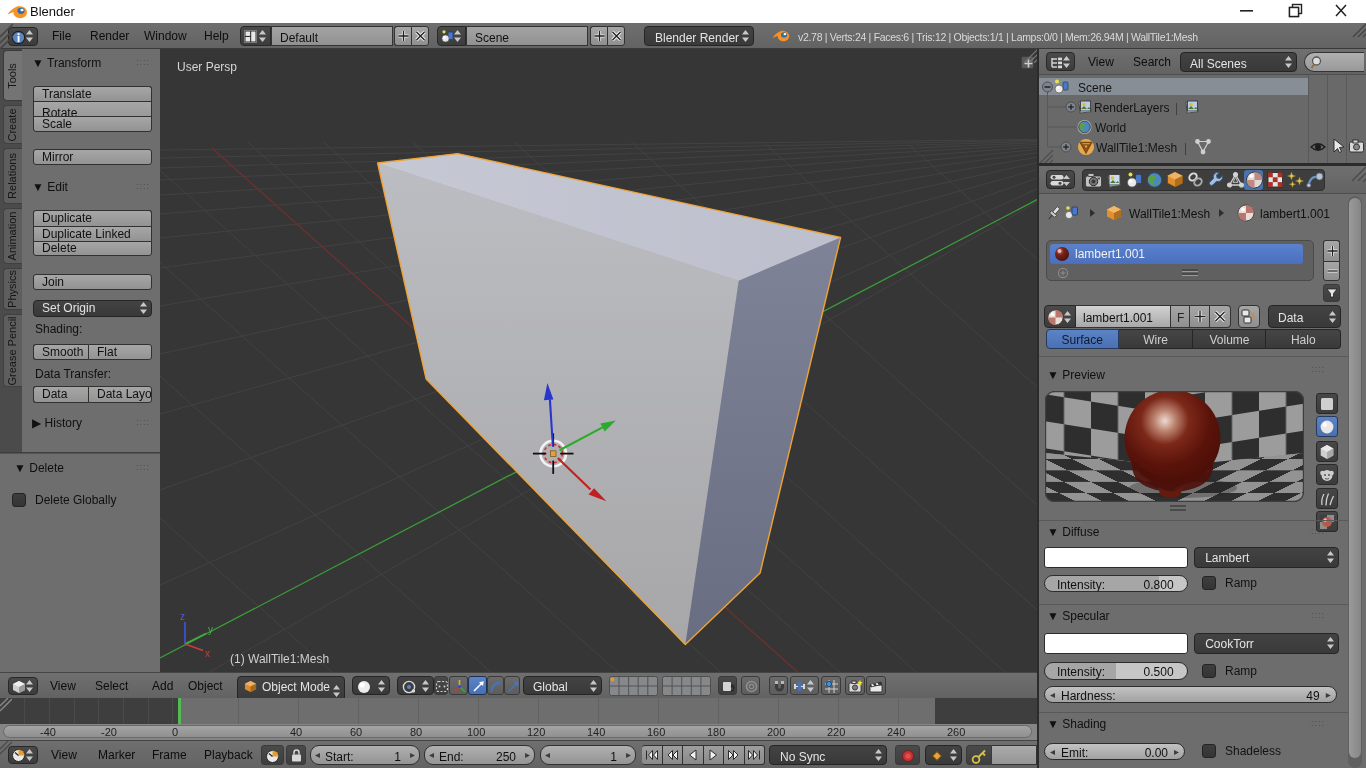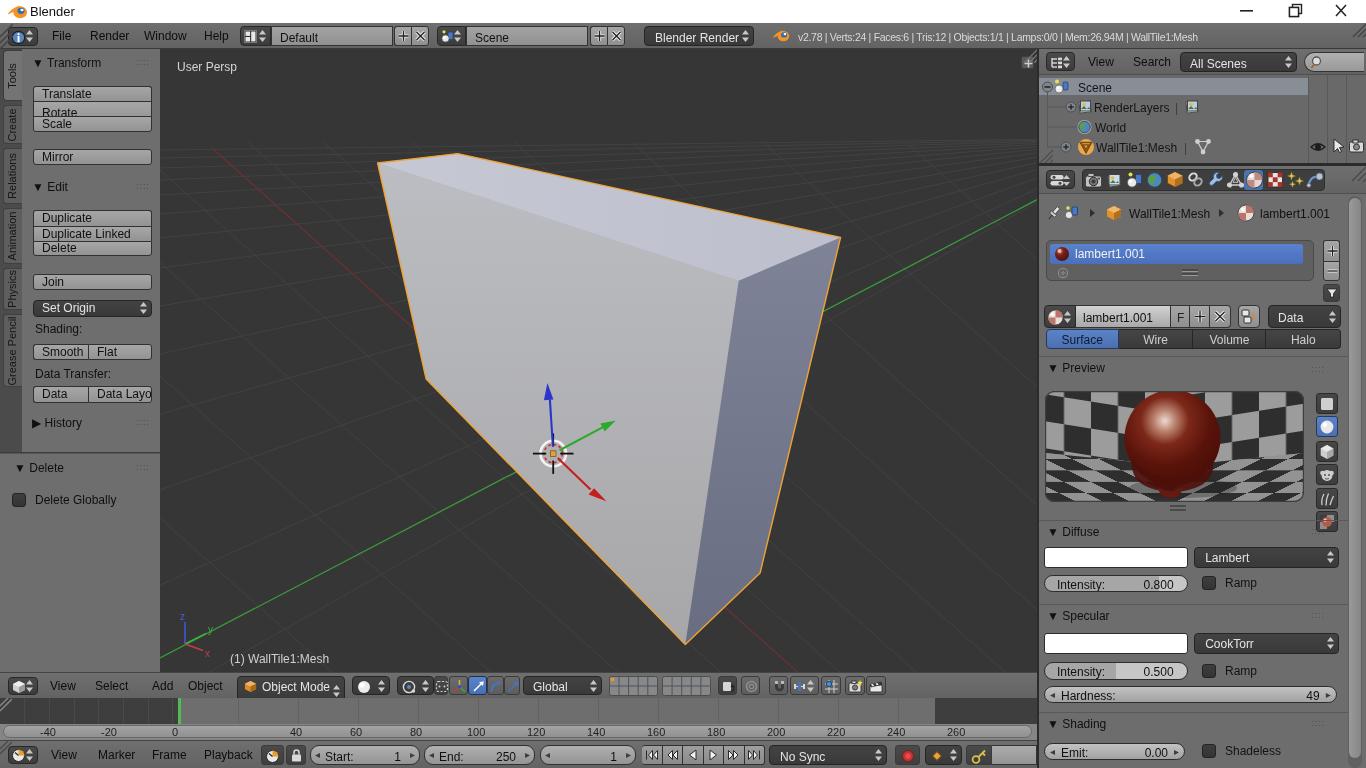--- a/index.html
+++ b/index.html
@@ -1007,21 +1007,21 @@
     </div>
 
     <div class="abs" style="left:6.7px;top:163.4px;width:295.3px;height:19.3px;">
       <div class="abs" style="left:0;top:0;width:72.9px;height:19.3px;background:linear-gradient(#5c83c6,#4a70b2);border:1px solid #253a5c;border-radius:4px 0 0 4px;text-align:center;color:#101a2e;"><span style="position:relative;top:2.5px;">Surface</span></div>
       <div class="abs dbtn" style="left:72.9px;width:74.9px;"><span style="position:relative;top:2.5px;">Wire</span></div>
       <div class="abs dbtn" style="left:147.8px;width:73px;"><span style="position:relative;top:2.5px;">Volume</span></div>
       <div class="abs dbtn" style="left:220.8px;width:74.5px;border-radius:0 4px 4px 0;"><span style="position:relative;top:2.5px;">Halo</span></div>
     </div>
     <div class="abs" style="left:0;top:189.5px;width:310px;height:1px;background:#595959;"></div>
 
-    <span class="abs panelhead" style="left:8px;top:195px;">▼ Preview</span>
+    <span class="abs panelhead" style="left:8px;top:202px;">▼ Preview</span>
     <span class="abs grip" style="left:272px;top:198px;">::::</span>
     <svg class="abs" style="left:6px;top:225px" width="259" height="111" viewBox="0 0 259 111">
       <defs>
         <pattern id="ck1" width="54" height="54" patternUnits="userSpaceOnUse" patternTransform="translate(-8,2) skewY(9)">
           <rect width="54" height="54" fill="#9c9c9c"></rect>
             <rect width="27" height="27" fill="#2e2e2e"></rect>
             <rect x="27" y="27" width="27" height="27" fill="#2e2e2e"></rect>
         </pattern>
         <pattern id="ck2" width="54" height="54" patternUnits="userSpaceOnUse" patternTransform="translate(-2,0) skewY(-9)">
           <rect width="54" height="54" fill="#9c9c9c"></rect>

